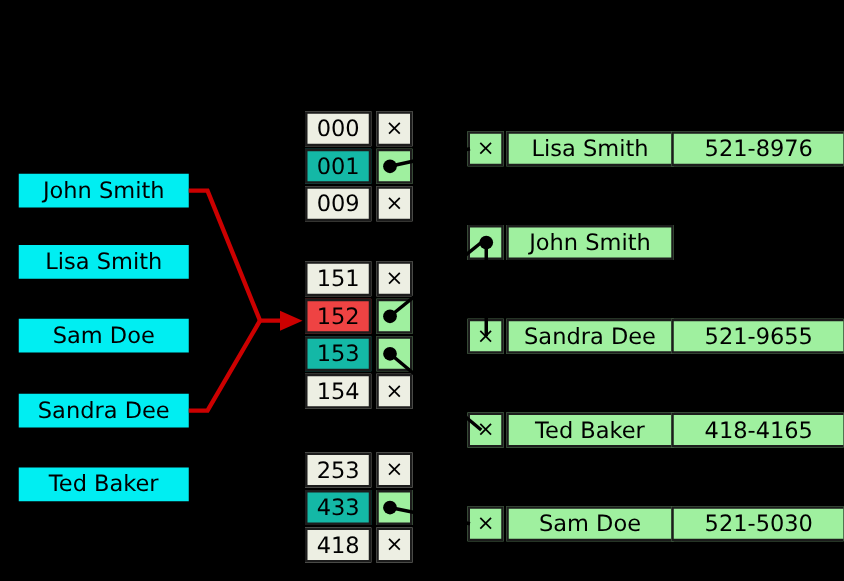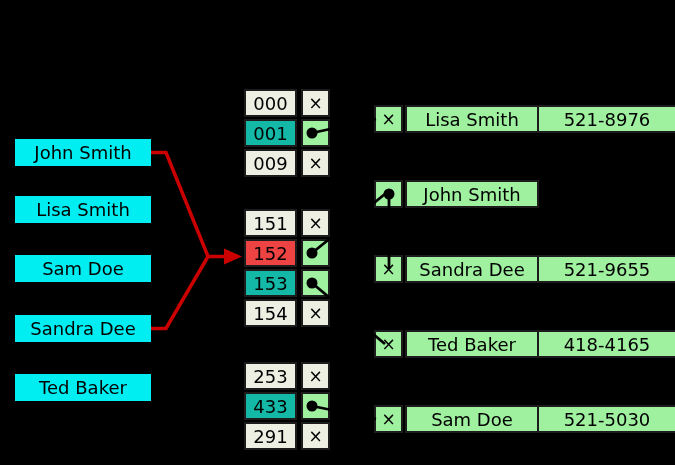--- a/index.html
+++ b/index.html
@@ -114,21 +114,21 @@
         </div>
     </div>
     <div class="brow">
       <div class="cell idx lav">
           <span>433</span>
         </div>
       <div class="cell slot green"></div>
     </div>
     <div class="brow">
       <div class="cell idx light">
-          <span>291</span>
+          <span>418</span>
         </div>
       <div class="cell slot light">
           <span>×</span>
         </div>
     </div>
   </div>
 
   <div class="entry" style="top:105px">
     <div class="cell slot green">
         <span>×</span>

